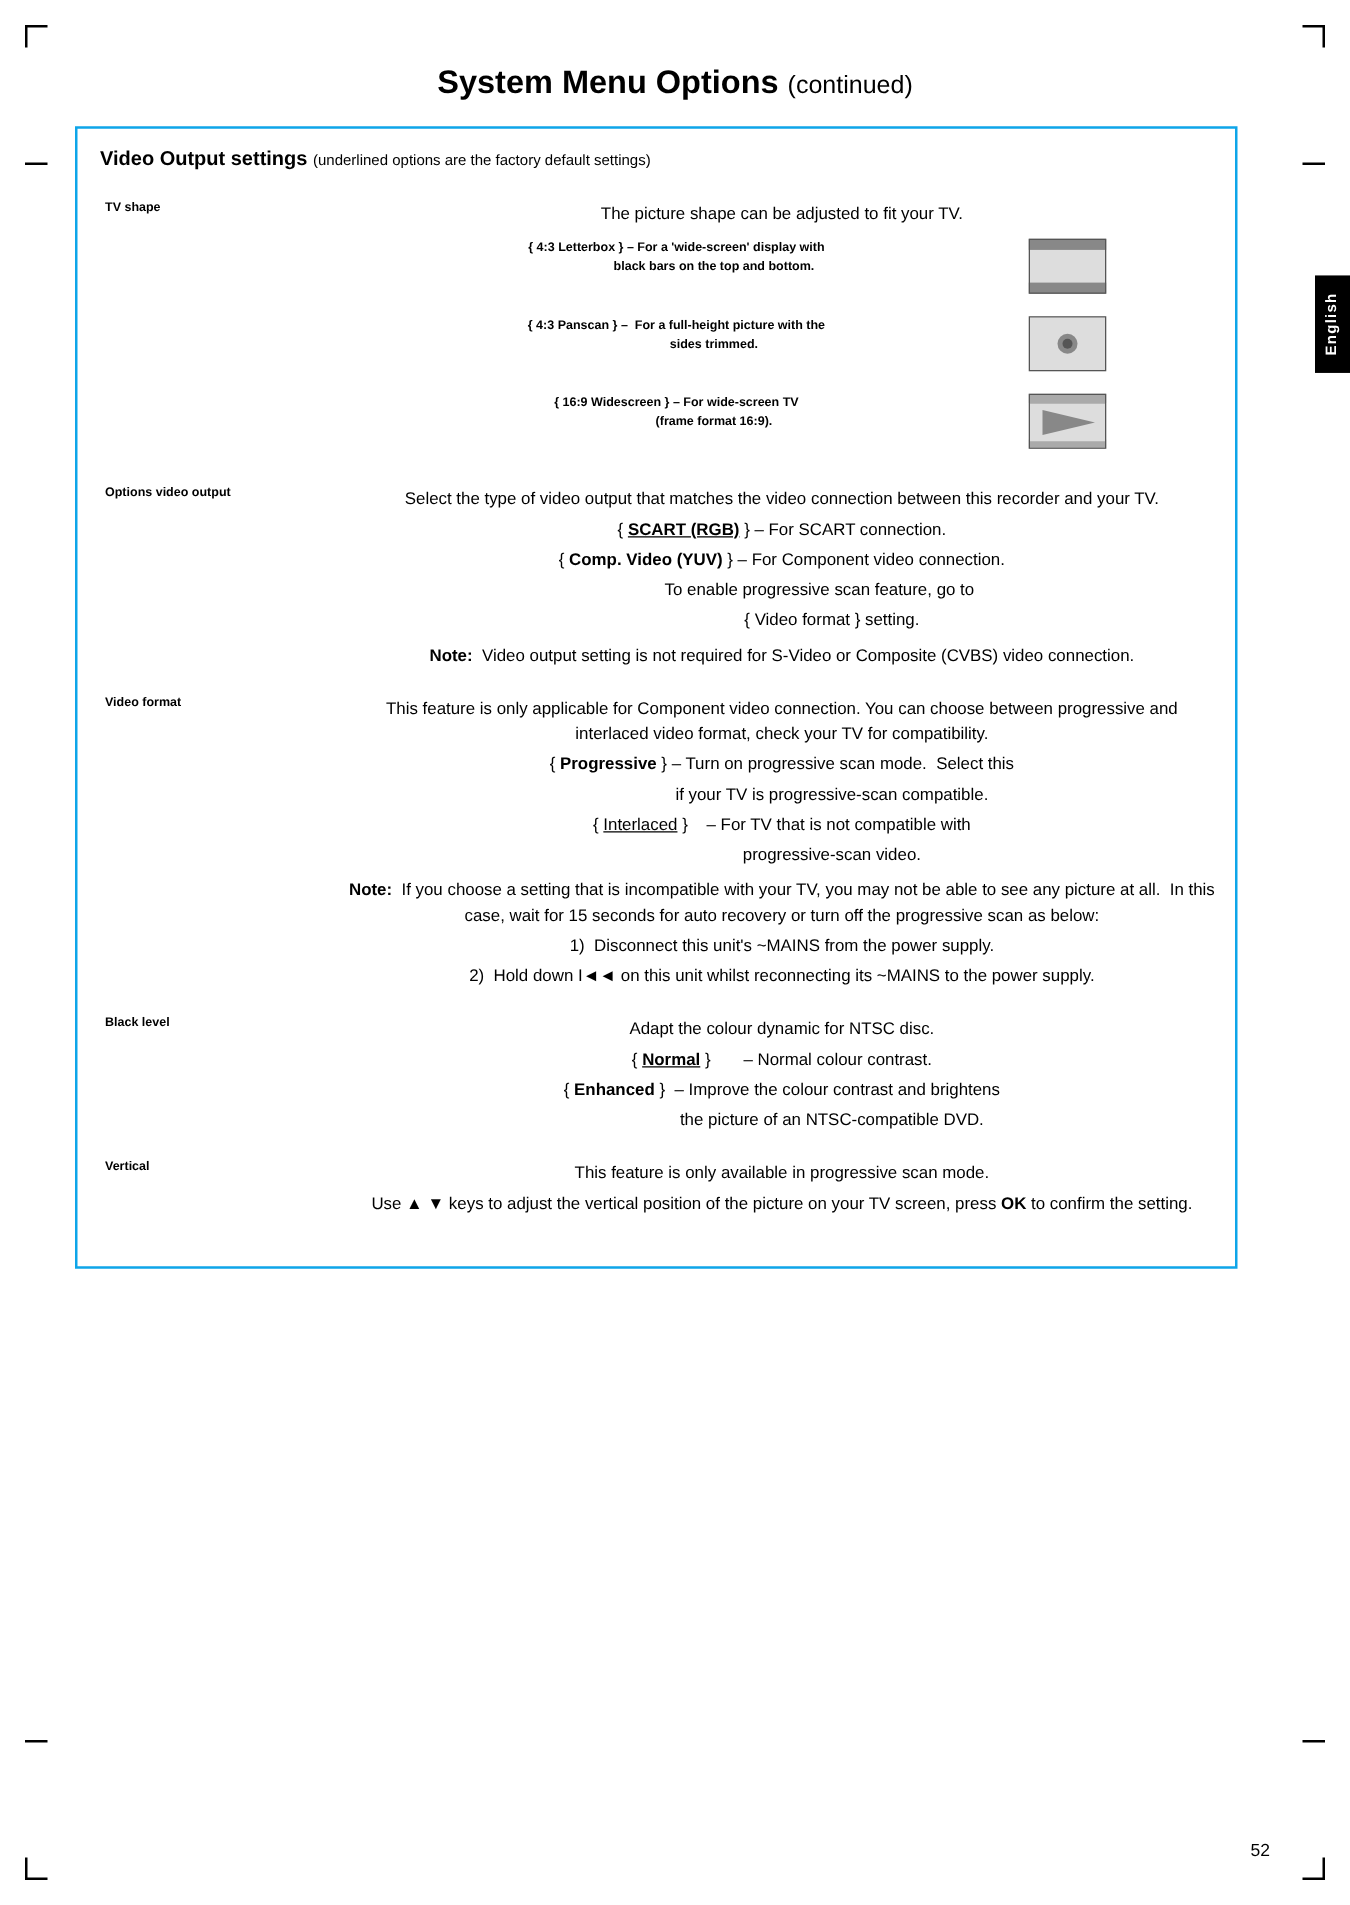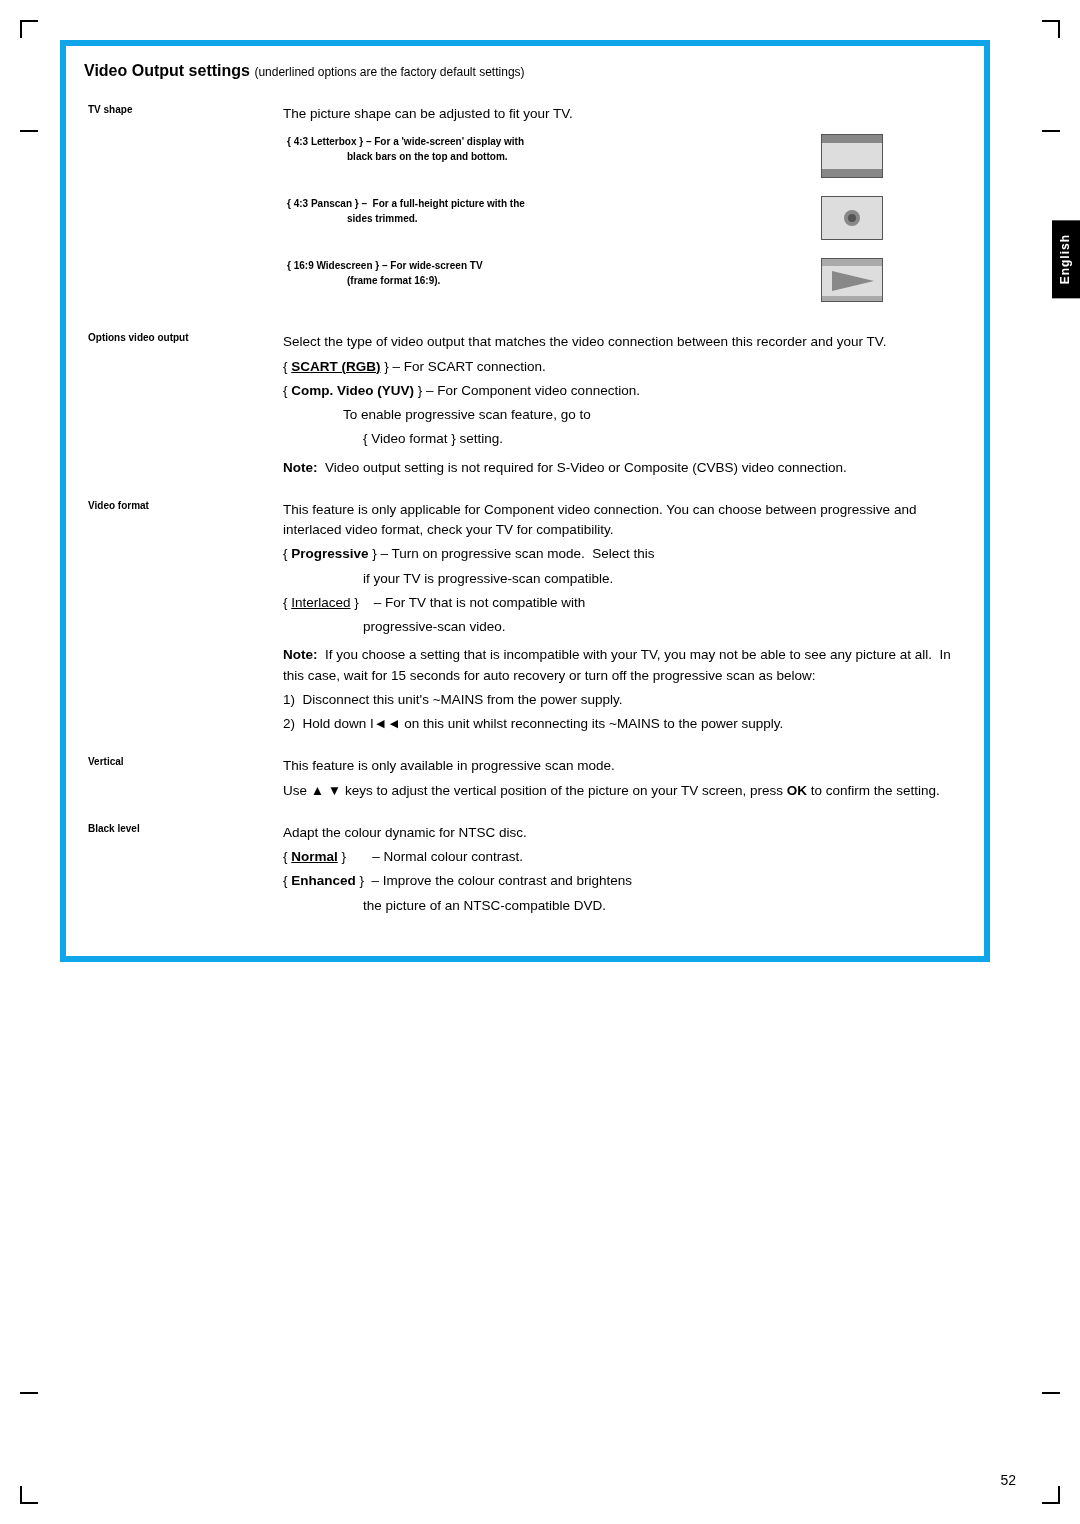--- a/index.html
+++ b/index.html
@@ -67,21 +67,21 @@
       margin-bottom: 20px;
       padding-top: 10px;
     }
     .page-title span.normal-weight {
       font-weight: normal;
       font-size: 20px;
     }
 
     
     .content-box {
-      border: 6px solid #0ea5e9;
+      border: 2px solid #0ea5e9;
       padding: 16px 12px 24px 18px;
       margin-right: 30px;
     }
 
     
     .section-header {
       font-size: 16px;
       font-weight: bold;
       margin-bottom: 18px;
     }
@@ -132,21 +132,21 @@
     .img-thumb.panscan {
       background: #ddd;
       display: flex;
       align-items: center;
       justify-content: center;
     }
     .img-thumb.widescreen {
       background: linear-gradient(to bottom, #aaa 15%, #ddd 15% 85%, #aaa 85%);
     }
 
-    p { margin-bottom: 4px; }
+    p { margin-bottom: 4px; text-align: center; }
 
     
     .page-number {
       position: absolute;
       bottom: 36px;
       right: 64px;
       font-size: 14px;
     }
   </style>
 </head>
@@ -159,20 +159,24 @@
   <div class="corner-mark corner-bl"></div>
   <div class="corner-mark corner-br"></div>
 
   <div class="side-mark side-left-top"></div>
   <div class="side-mark side-left-bottom"></div>
   <div class="side-mark side-right-top"></div>
   <div class="side-mark side-right-bottom"></div>
 
   <div class="lang-tab">English</div>
 
+  <div class="page-title">
+    <span>System Menu Options</span>
+    <span class="normal-weight"> (<span>continued</span>)</span>
+  </div>
 
   <div class="content-box">
 
     <div class="section-header">
       <span>Video Output settings</span>
       <span class="subtitle">(underlined options are the factory default settings)</span>
     </div>
 
     <table class="settings-table">
 
@@ -247,34 +251,34 @@
           <p style="padding-left:80px;">if your TV is progressive-scan compatible.</p>
           <p>{ <span class="underline">Interlaced</span> }&nbsp;&nbsp;&nbsp; – For TV that is not compatible with</p>
           <p style="padding-left:80px;">progressive-scan video.</p>
           <p style="margin-top:8px;"><span class="bold">Note:</span>&nbsp; If you choose a setting that is incompatible with your TV, you may not be able to see any picture at all.&nbsp; In this case, wait for 15 seconds for auto recovery or turn off the progressive scan as below:</p>
           <p>1)&nbsp; Disconnect this unit's ~MAINS from the power supply.</p>
           <p>2)&nbsp; Hold down I◄◄ on this unit whilst reconnecting its ~MAINS to the power supply.</p>
         </td>
       </tr>
 
       <tr>
-        <td>Vertical</td>
-        <td>
-          <p>This feature is only available in progressive scan mode.</p>
-          <p>Use ▲ ▼ keys to adjust the vertical position of the picture on your TV screen, press <span class="bold">OK</span> to confirm the setting.</p>
-        </td>
-      </tr>
-
-      <tr>
         <td>Black level</td>
         <td>
           <p>Adapt the colour dynamic for NTSC disc.</p>
           <p>{ <span class="bold underline">Normal</span> }&nbsp;&nbsp;&nbsp;&nbsp;&nbsp;&nbsp; – Normal colour contrast.</p>
           <p>{ <span class="bold">Enhanced</span> }&nbsp; – Improve the colour contrast and brightens</p>
           <p style="padding-left:80px;">the picture of an NTSC-compatible DVD.</p>
         </td>
       </tr>
+
+      <tr>
+        <td>Vertical</td>
+        <td>
+          <p>This feature is only available in progressive scan mode.</p>
+          <p>Use ▲ ▼ keys to adjust the vertical position of the picture on your TV screen, press <span class="bold">OK</span> to confirm the setting.</p>
+        </td>
+      </tr>
     </tbody>
       </table>
   </div>
 
   <div class="page-number">52</div>
 </div>
 
 </body></html>

